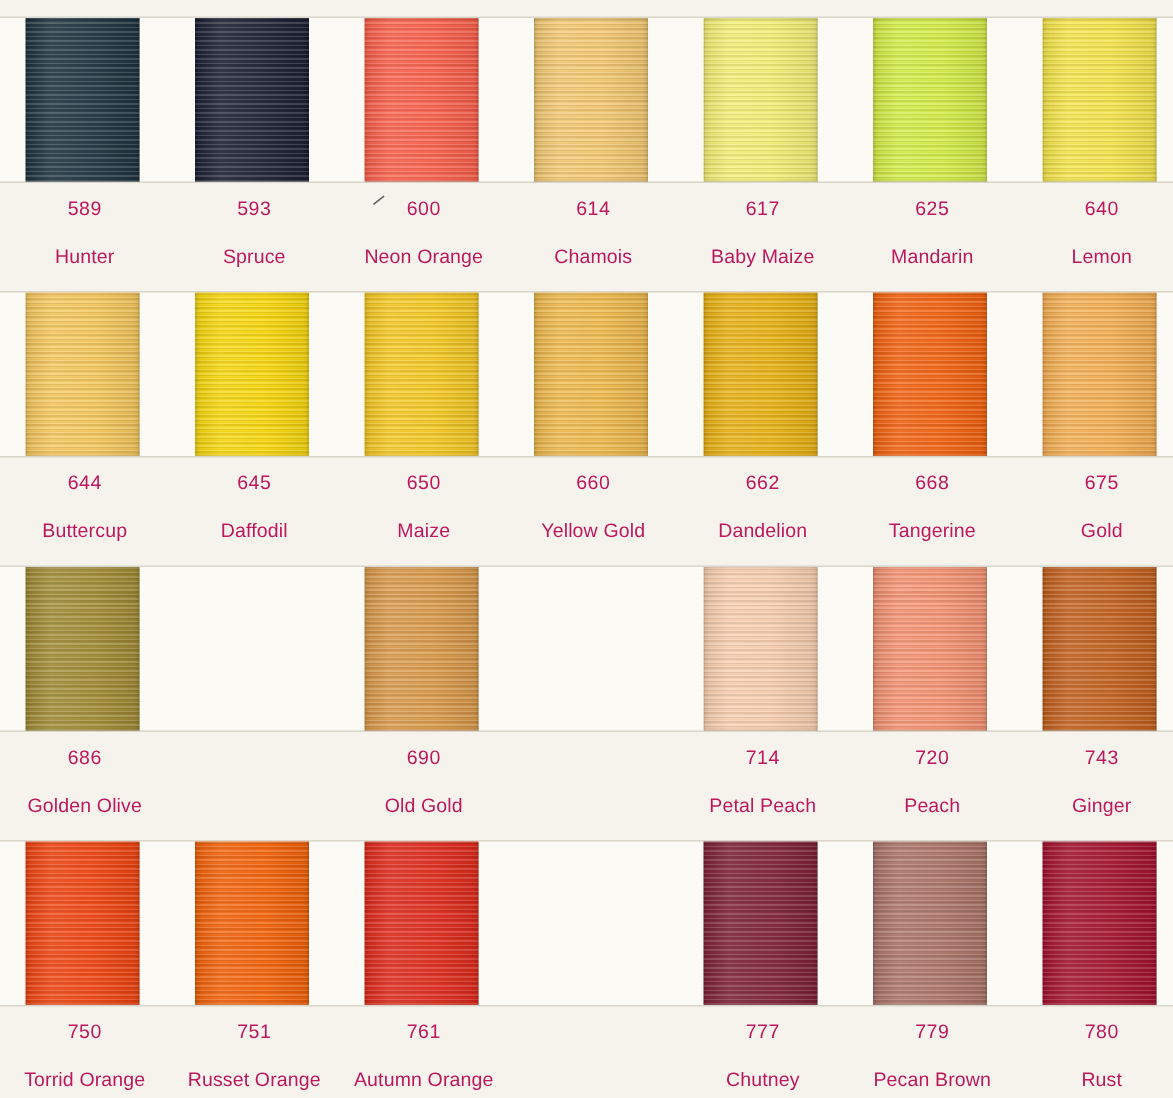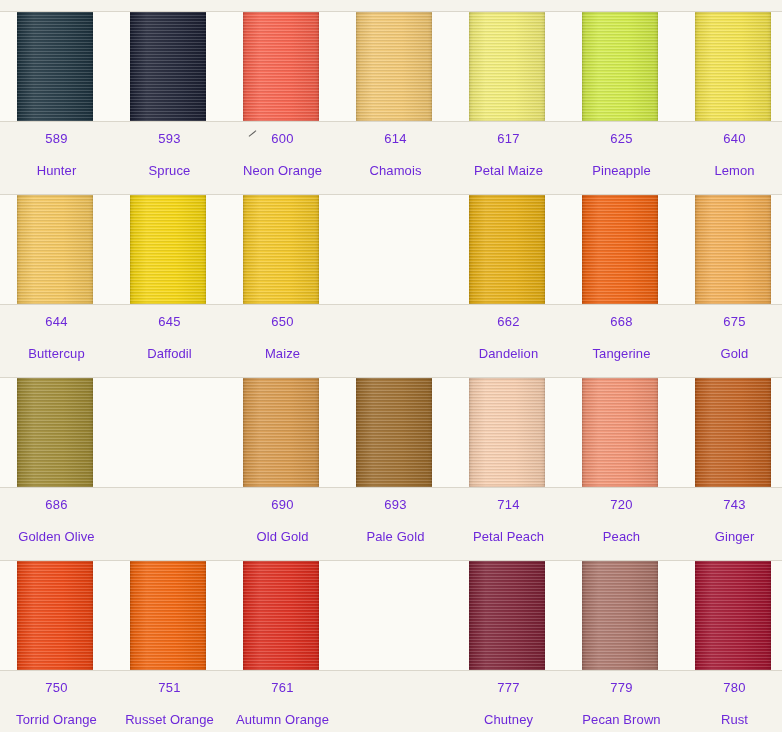--- a/index.html
+++ b/index.html
@@ -106,21 +106,21 @@
     );
     pointer-events: none;
   }
 
   
   .label {
     position: absolute;
     left: 0;
     width: 113px;
     text-align: center;
-    color: #6d28d9;
+    color: #be185d;
     line-height: 1.05;
   }
   .label-code {
     top: 132px;
     font-size: 13px;
     letter-spacing: 0.3px;
   }
   .label-name {
     top: 164px;
     font-size: 13px;
@@ -175,28 +175,28 @@
           <div class="swatch" style="background-color: rgb(243, 200, 113);"></div>
         </div>
         <div class="label label-code">614</div>
         <div class="label label-name">Chamois</div>
       </div>
       <div class="cell" style="left: 452px;">
         <div class="swatch-wrap">
           <div class="swatch" style="background-color: rgb(243, 238, 117);"></div>
         </div>
         <div class="label label-code">617</div>
-        <div class="label label-name">Petal Maize</div>
+        <div class="label label-name">Baby Maize</div>
       </div>
       <div class="cell" style="left: 565px;">
         <div class="swatch-wrap">
           <div class="swatch" style="background-color: rgb(210, 236, 69);"></div>
         </div>
         <div class="label label-code">625</div>
-        <div class="label label-name">Pineapple</div>
+        <div class="label label-name">Mandarin</div>
       </div>
       <div class="cell" style="left: 678px;">
         <div class="swatch-wrap">
           <div class="swatch" style="background-color: rgb(244, 228, 74);"></div>
         </div>
         <div class="label label-code">640</div>
         <div class="label label-name">Lemon</div>
       </div>
     </div>
     <div class="row row-1">
@@ -217,20 +217,27 @@
         <div class="label label-code">645</div>
         <div class="label label-name">Daffodil</div>
       </div>
       <div class="cell" style="left: 226px;">
         <div class="swatch-wrap">
           <div class="swatch" style="background-color: rgb(245, 200, 35);"></div>
         </div>
         <div class="label label-code">650</div>
         <div class="label label-name">Maize</div>
       </div>
+      <div class="cell" style="left: 339px;">
+        <div class="swatch-wrap">
+          <div class="swatch" style="background-color: rgb(239, 185, 76);"></div>
+        </div>
+        <div class="label label-code">660</div>
+        <div class="label label-name">Yellow Gold</div>
+      </div>
       <div class="cell" style="left: 452px;">
         <div class="swatch-wrap">
           <div class="swatch" style="background-color: rgb(232, 176, 18);"></div>
         </div>
         <div class="label label-code">662</div>
         <div class="label label-name">Dandelion</div>
       </div>
       <div class="cell" style="left: 565px;">
         <div class="swatch-wrap">
           <div class="swatch" style="background-color: rgb(242, 98, 15);"></div>
@@ -257,27 +264,20 @@
         <div class="label label-code">686</div>
         <div class="label label-name">Golden Olive</div>
       </div>
       <div class="cell" style="left: 226px;">
         <div class="swatch-wrap">
           <div class="swatch" style="background-color: rgb(217, 153, 74);"></div>
         </div>
         <div class="label label-code">690</div>
         <div class="label label-name">Old Gold</div>
       </div>
-      <div class="cell" style="left: 339px;">
-        <div class="swatch-wrap">
-          <div class="swatch" style="background-color: rgb(157, 108, 44);"></div>
-        </div>
-        <div class="label label-code">693</div>
-        <div class="label label-name">Pale Gold</div>
-      </div>
       <div class="cell" style="left: 452px;">
         <div class="swatch-wrap">
           <div class="swatch" style="background-color: rgb(248, 206, 174);"></div>
         </div>
         <div class="label label-code">714</div>
         <div class="label label-name">Petal Peach</div>
       </div>
       <div class="cell" style="left: 565px;">
         <div class="swatch-wrap">
           <div class="swatch" style="background-color: rgb(244, 146, 113);"></div>

